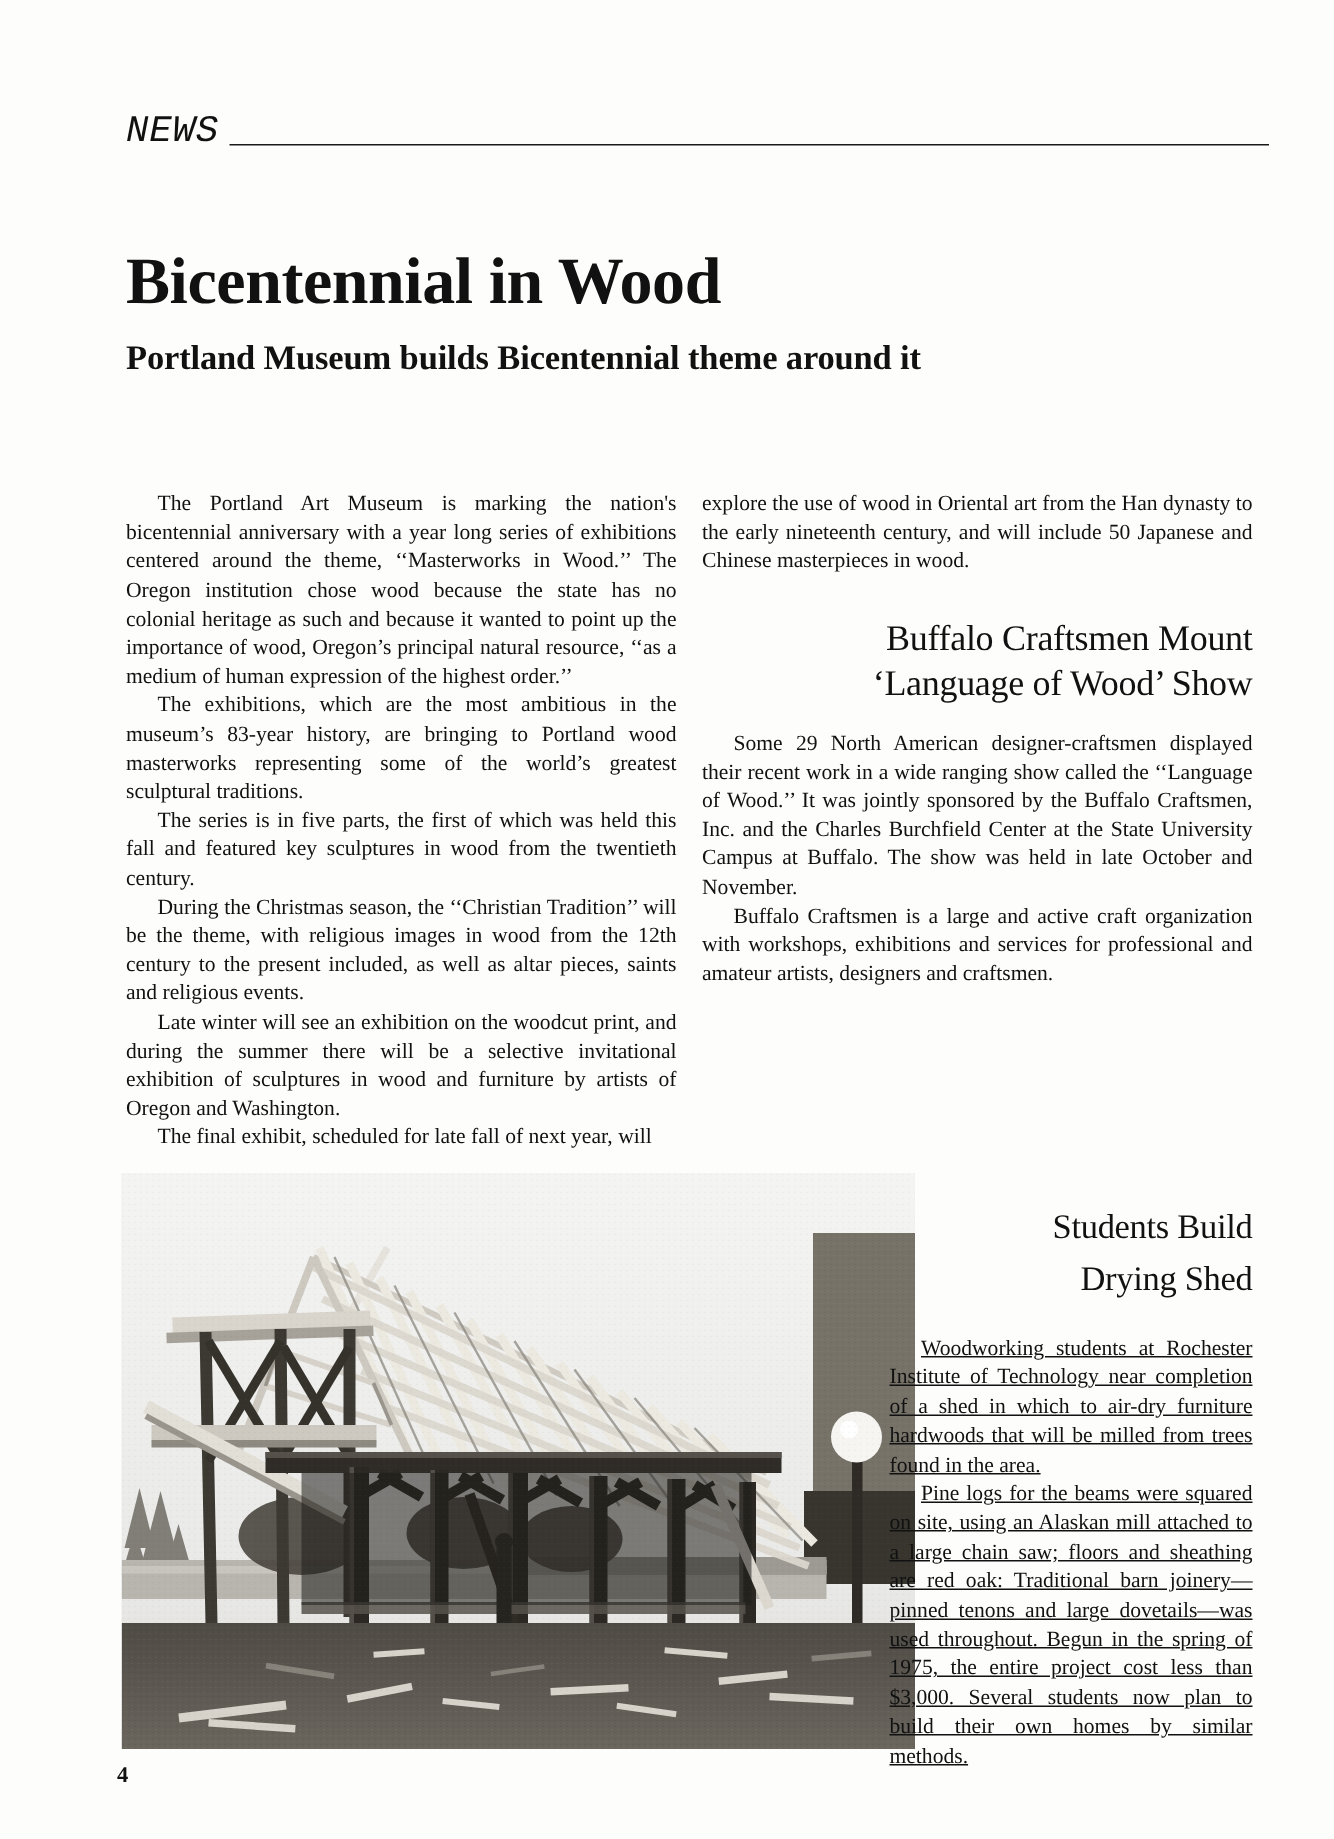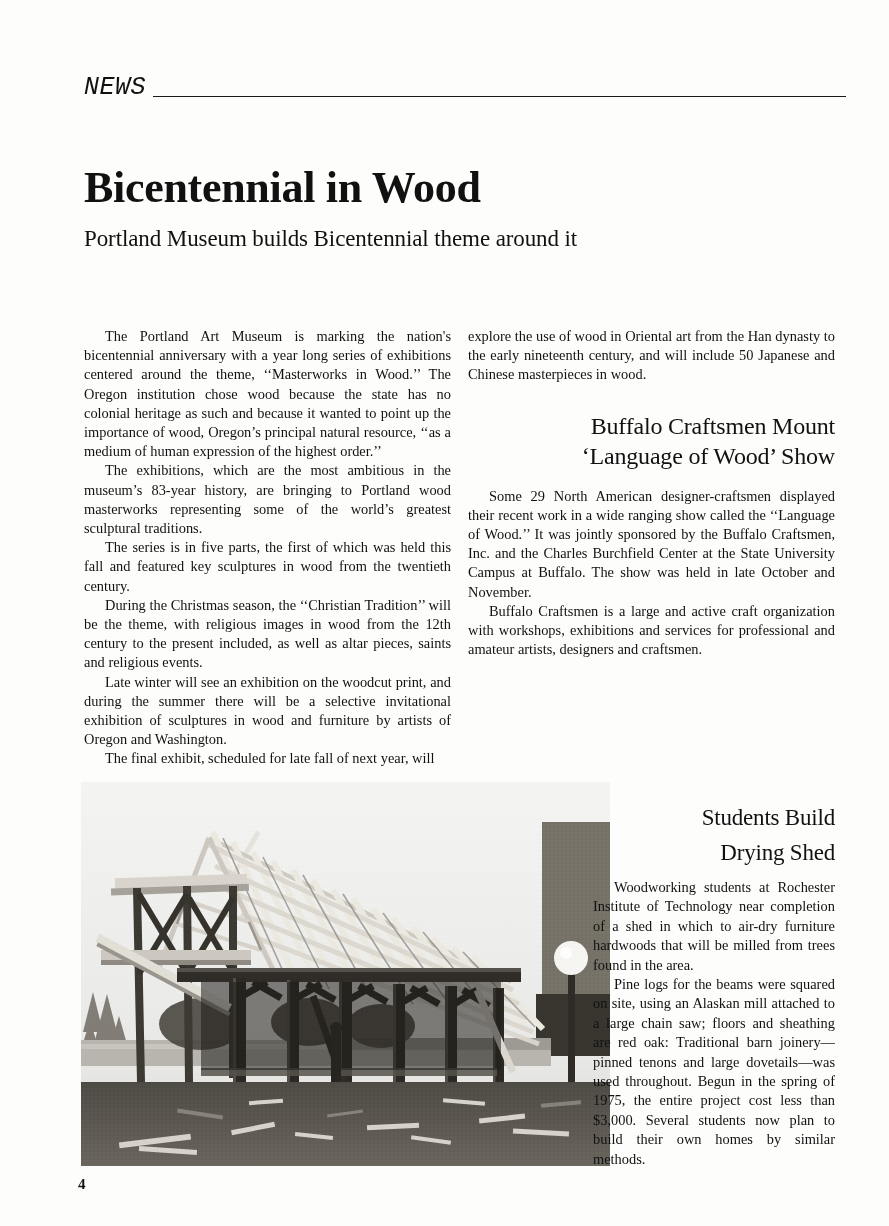--- a/index.html
+++ b/index.html
@@ -55,21 +55,21 @@
     font-weight: 700;
     line-height: 1.05;
     letter-spacing: -0.3px;
     white-space: nowrap;
   }
   .deck {
     position: absolute;
     left: 84px;
     top: 207px;
     font-size: 23px;
-    font-weight: 400;
+    font-weight: 700;
     line-height: 1.15;
     letter-spacing: -0.1px;
     white-space: nowrap;
   }
 
   
   .col {
     position: absolute;
     font-size: 14.4px;
     line-height: 19.2px;
@@ -104,24 +104,25 @@
     left: 593px;
     top: 800px;
     width: 242px;
   }
   .story-shed .subhead {
     margin: 0 0 0 0;
     font-size: 23px;
     line-height: 35px;
   }
   .shed-body {
-    margin-top: 8px;
+    margin-top: 20px;
     font-size: 14.4px;
     line-height: 19.4px;
     text-align: justify;
+    text-decoration: underline;
   }
   .shed-body p { margin: 0; text-indent: 21px; }
 
   
   .photo {
     position: absolute;
     left: 41px;
     top: 766px;
     width: 529px;
     height: 384px;

